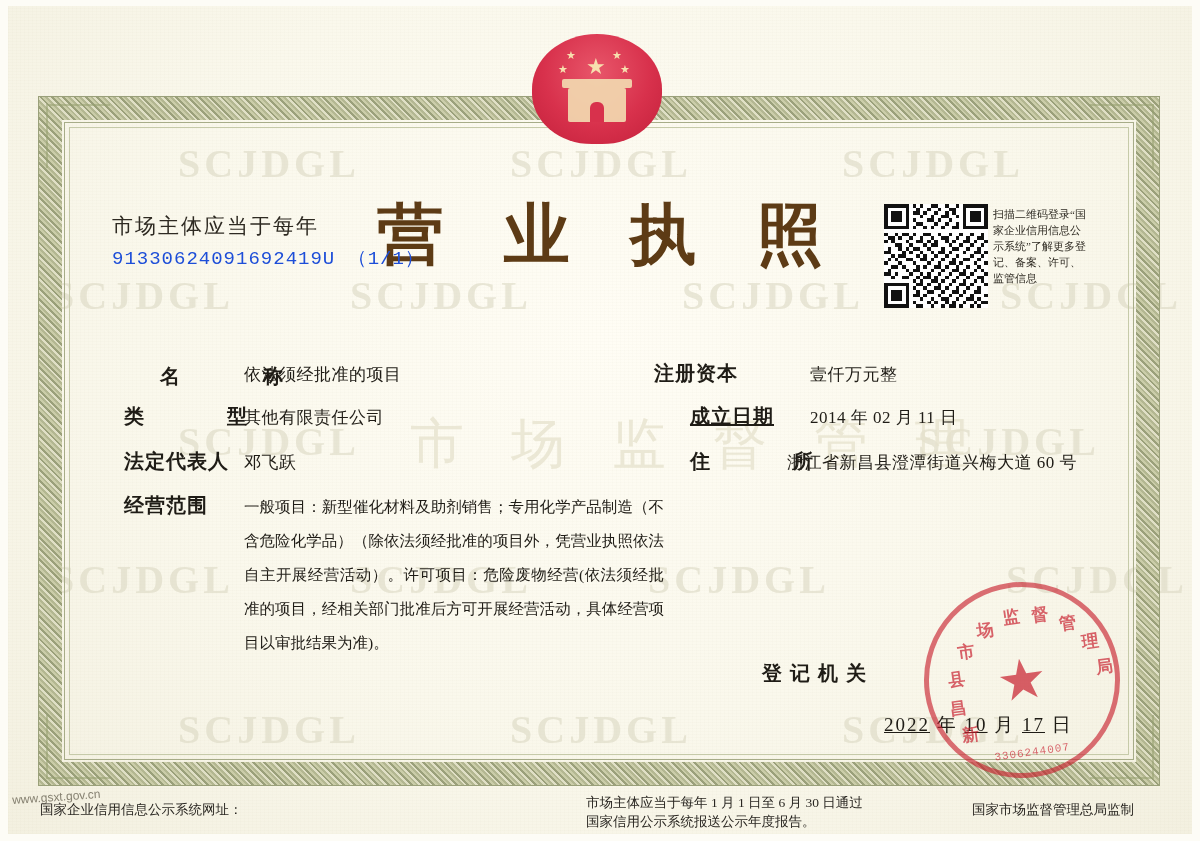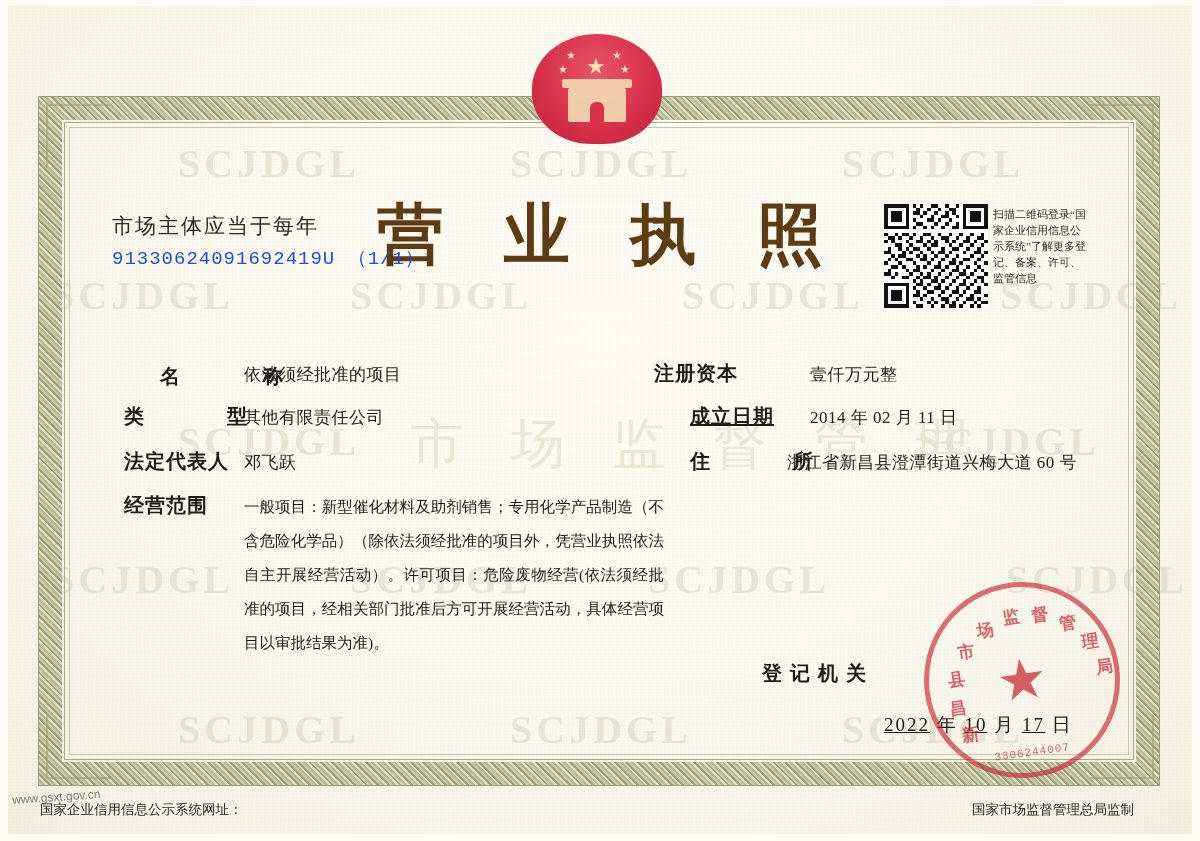--- a/index.html
+++ b/index.html
@@ -691,14 +691,18 @@
       <span style="transform: rotate(36deg) translate(0,-76px) rotate(-36deg);">管</span>
       <span style="transform: rotate(58deg) translate(0,-76px) rotate(-58deg);">理</span>
       <span style="transform: rotate(80deg) translate(0,-76px) rotate(-80deg);">局</span>
     </div>
     <div class="big-star">★</div>
     <div class="seal-code">3306244007</div>
   </div>
 
   <div class="foot-scribble">www.gsxt.gov.cn</div>
   <div class="foot foot-left">国家企业信用信息公示系统网址：</div>
+  <div class="foot foot-mid">
+    <div>市场主体应当于每年 1 月 1 日至 6 月 30 日通过</div>
+    <div>国家信用公示系统报送公示年度报告。</div>
+  </div>
   <div class="foot foot-right">国家市场监督管理总局监制</div>
 </div>
 
 </body></html>

